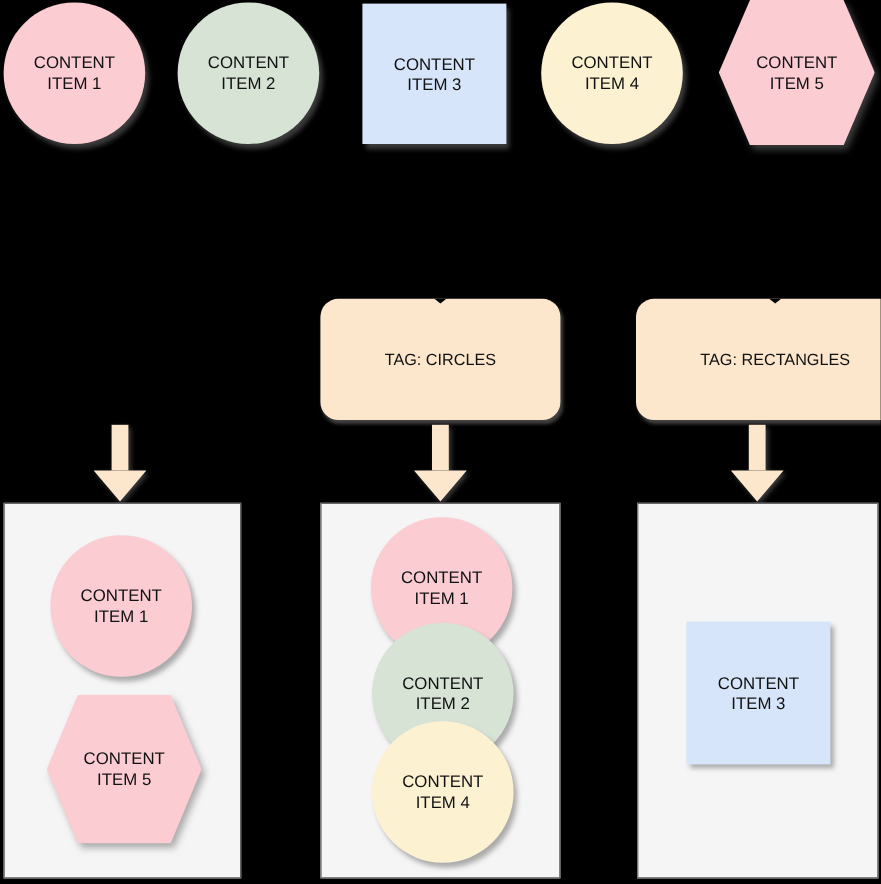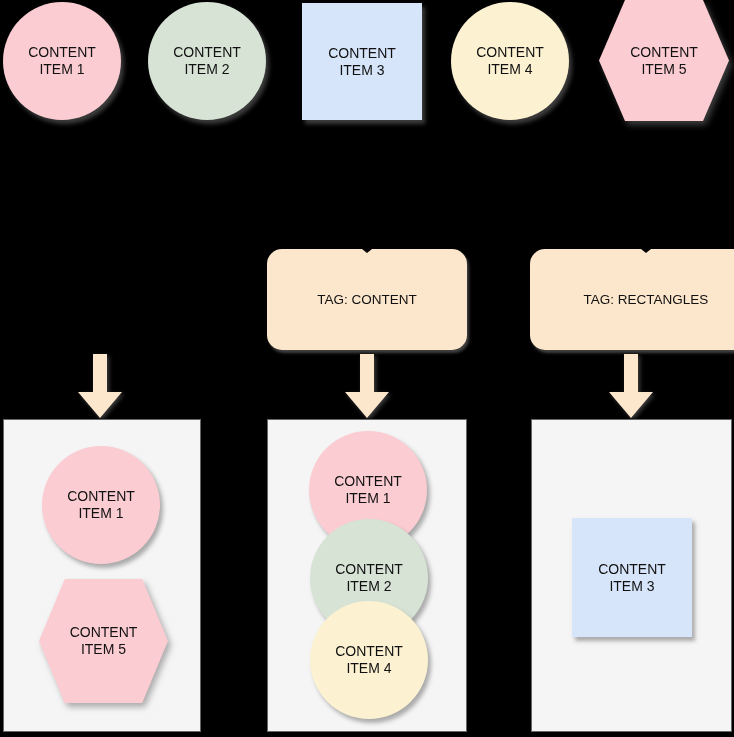--- a/index.html
+++ b/index.html
@@ -99,21 +99,21 @@
           <div>CONTENT</div>
           <div>ITEM 5</div>
         </div>
       </div>
     </div>
   </div>
 
 
   <div class="tag" style="left: 267px; width: 200px; background-color: rgb(252, 230, 204);">
     <span class="notch"></span>
-    <span>TAG: CONTENT</span>
+    <span>TAG: CIRCLES</span>
   </div>
 
   <div class="tag" style="left: 530px; width: 232px; background-color: rgb(252, 230, 204);">
     <span class="notch"></span>
     <span>TAG: RECTANGLES</span>
   </div>
 
   <div class="arrow" style="left:78px">
     <div class="shaft" style="background-color: rgb(252, 230, 204);"></div>
     <div class="head" style="border-top-color: rgb(252, 230, 204);"></div>

